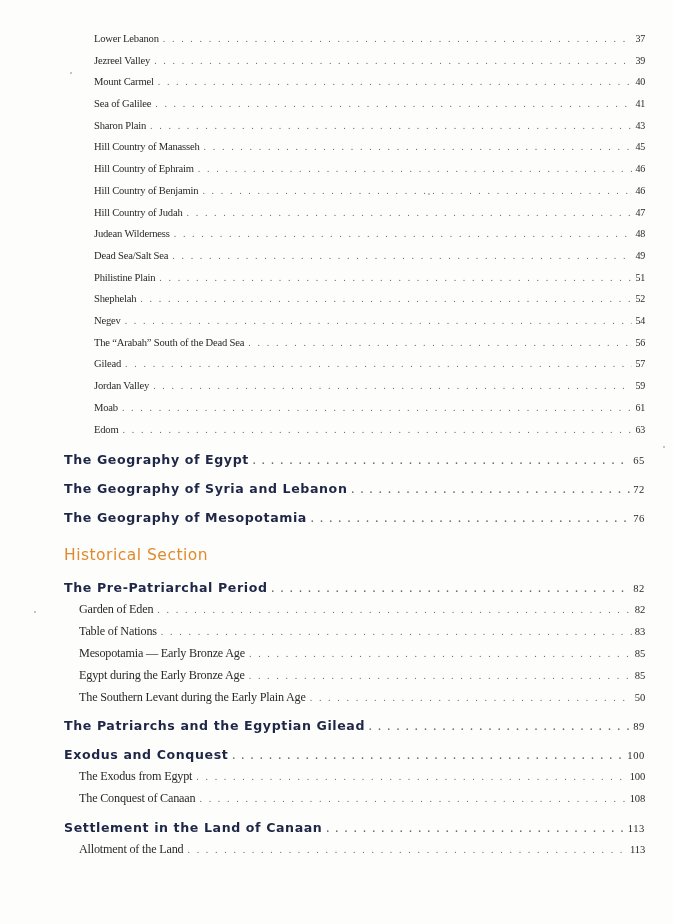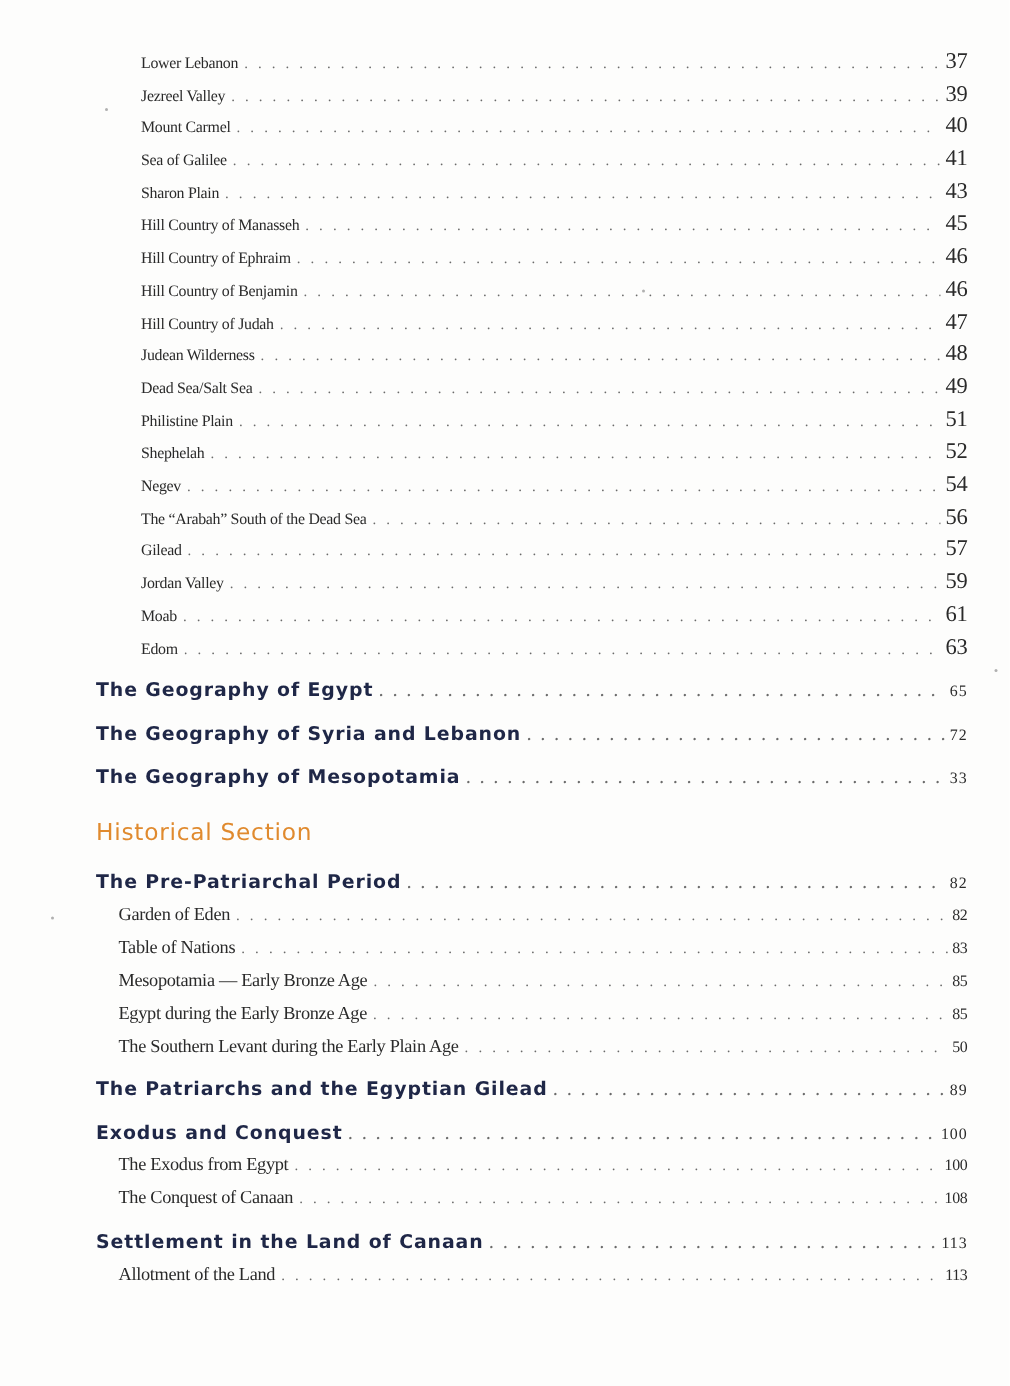--- a/index.html
+++ b/index.html
@@ -55,21 +55,21 @@
     }
 
     
     .sub-small {
       left: 94px;
       font-family: "Liberation Serif", serif;
       font-size: 10.6px;
       color: #2a2a2a;
       letter-spacing: -0.2px;
     }
-    .sub-small .page-num { font-size: 15px; }
+    .sub-small .page-num { font-size: 10px; }
 
     
     .heading {
       left: 64px;
       font-family: "DejaVu Sans", sans-serif;
       font-size: 12.6px;
       font-weight: bold;
       color: #1f2747;
       letter-spacing: 0.6px;
     }
@@ -212,21 +212,21 @@
     <span class="page-num">65</span>
   </div>
   <div class="row heading" style="top:481px">
     <span class="label">The Geography of Syria and Lebanon</span>
     <span class="leader"></span>
     <span class="page-num">72</span>
   </div>
   <div class="row heading" style="top:510px">
     <span class="label">The Geography of Mesopotamia</span>
     <span class="leader"></span>
-    <span class="page-num">33</span>
+    <span class="page-num">76</span>
   </div>
 
   <div class="section-title">Historical Section</div>
 
   <div class="row heading" style="top:580px">
     <span class="label">The Pre-Patriarchal Period</span>
     <span class="leader"></span>
     <span class="page-num">82</span>
   </div>
   <div class="row sub-large" style="top:602px">

